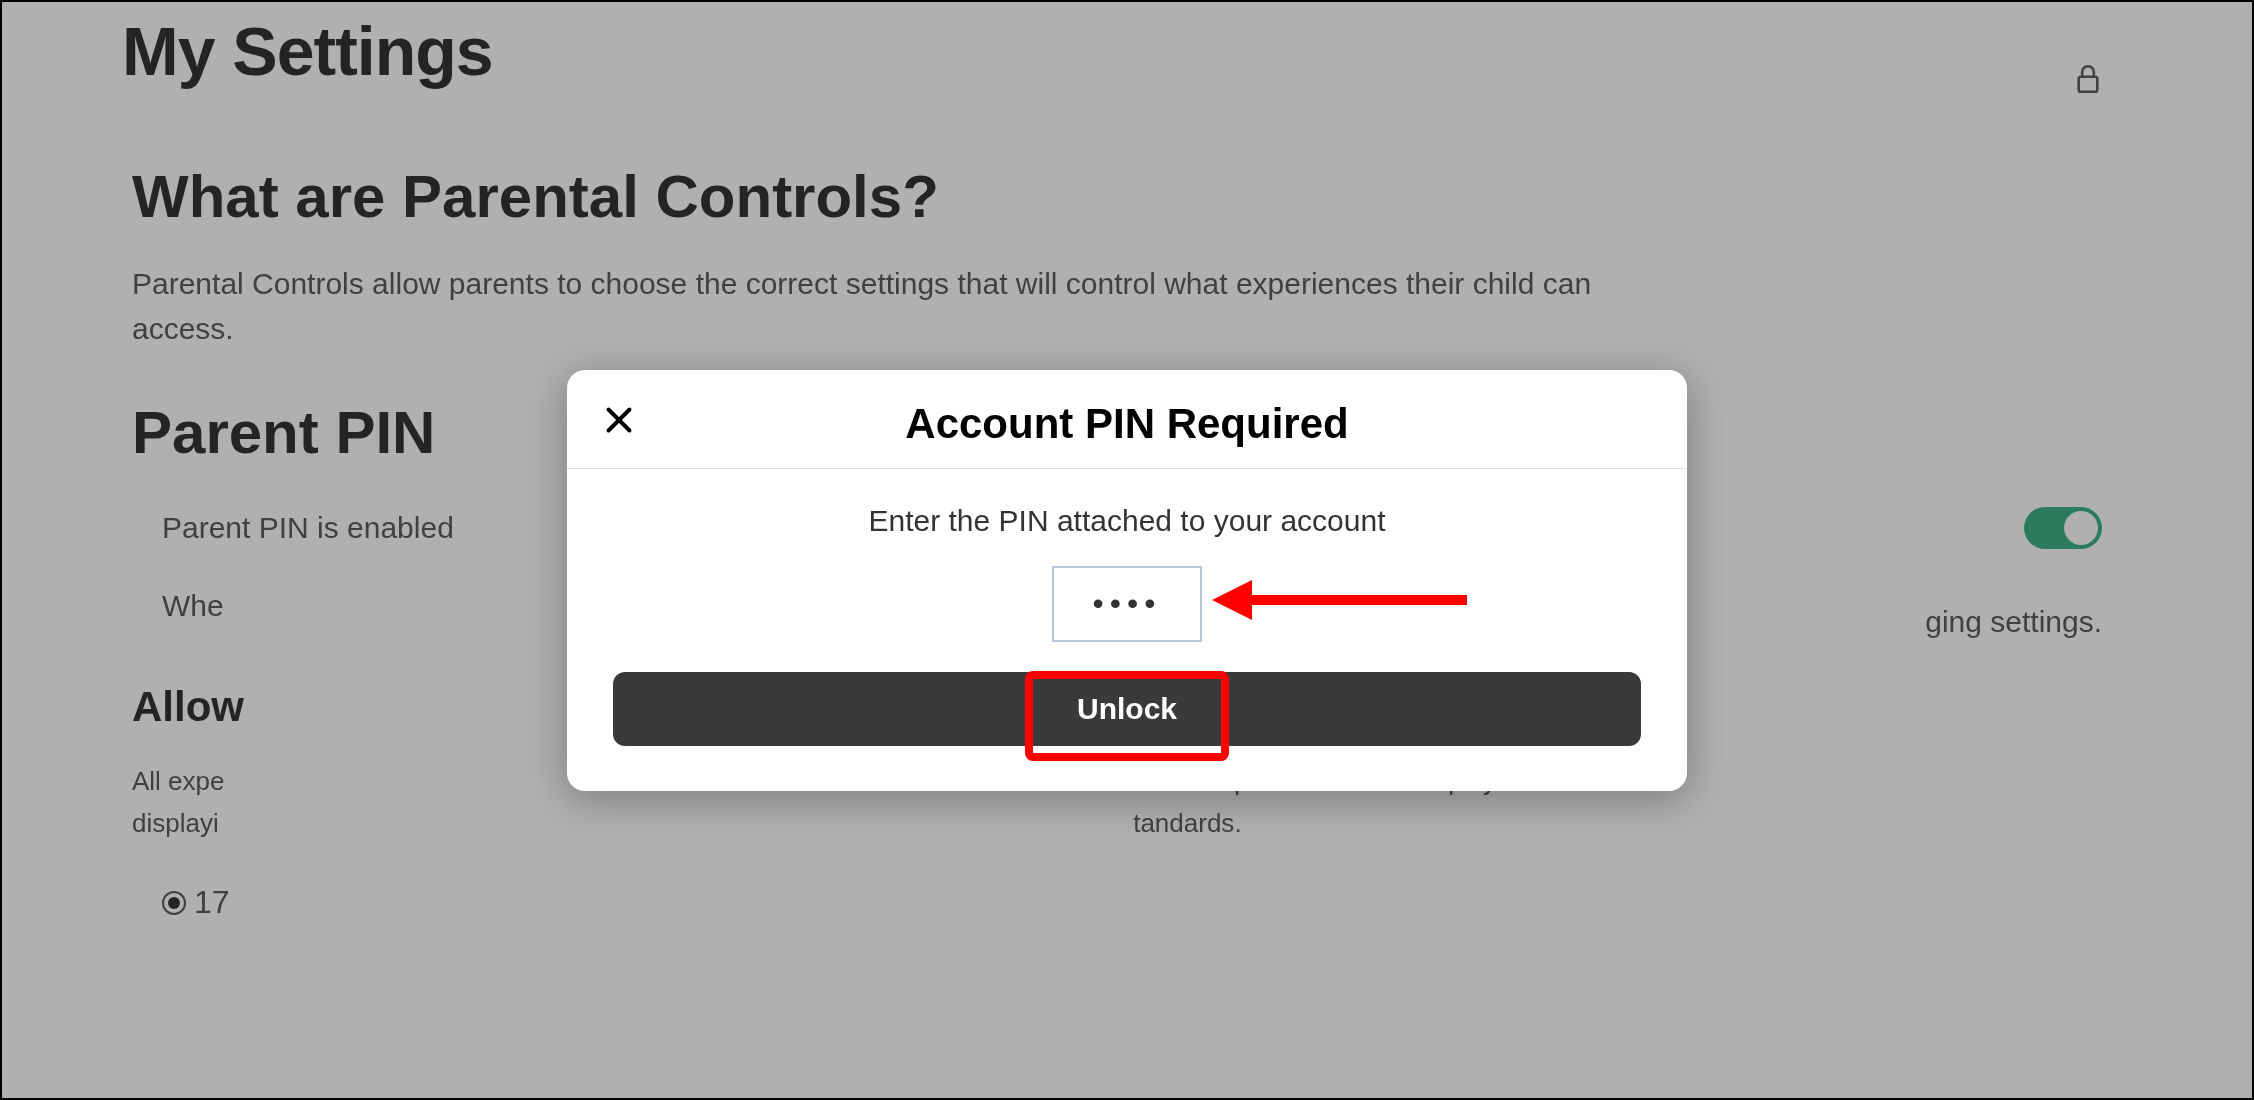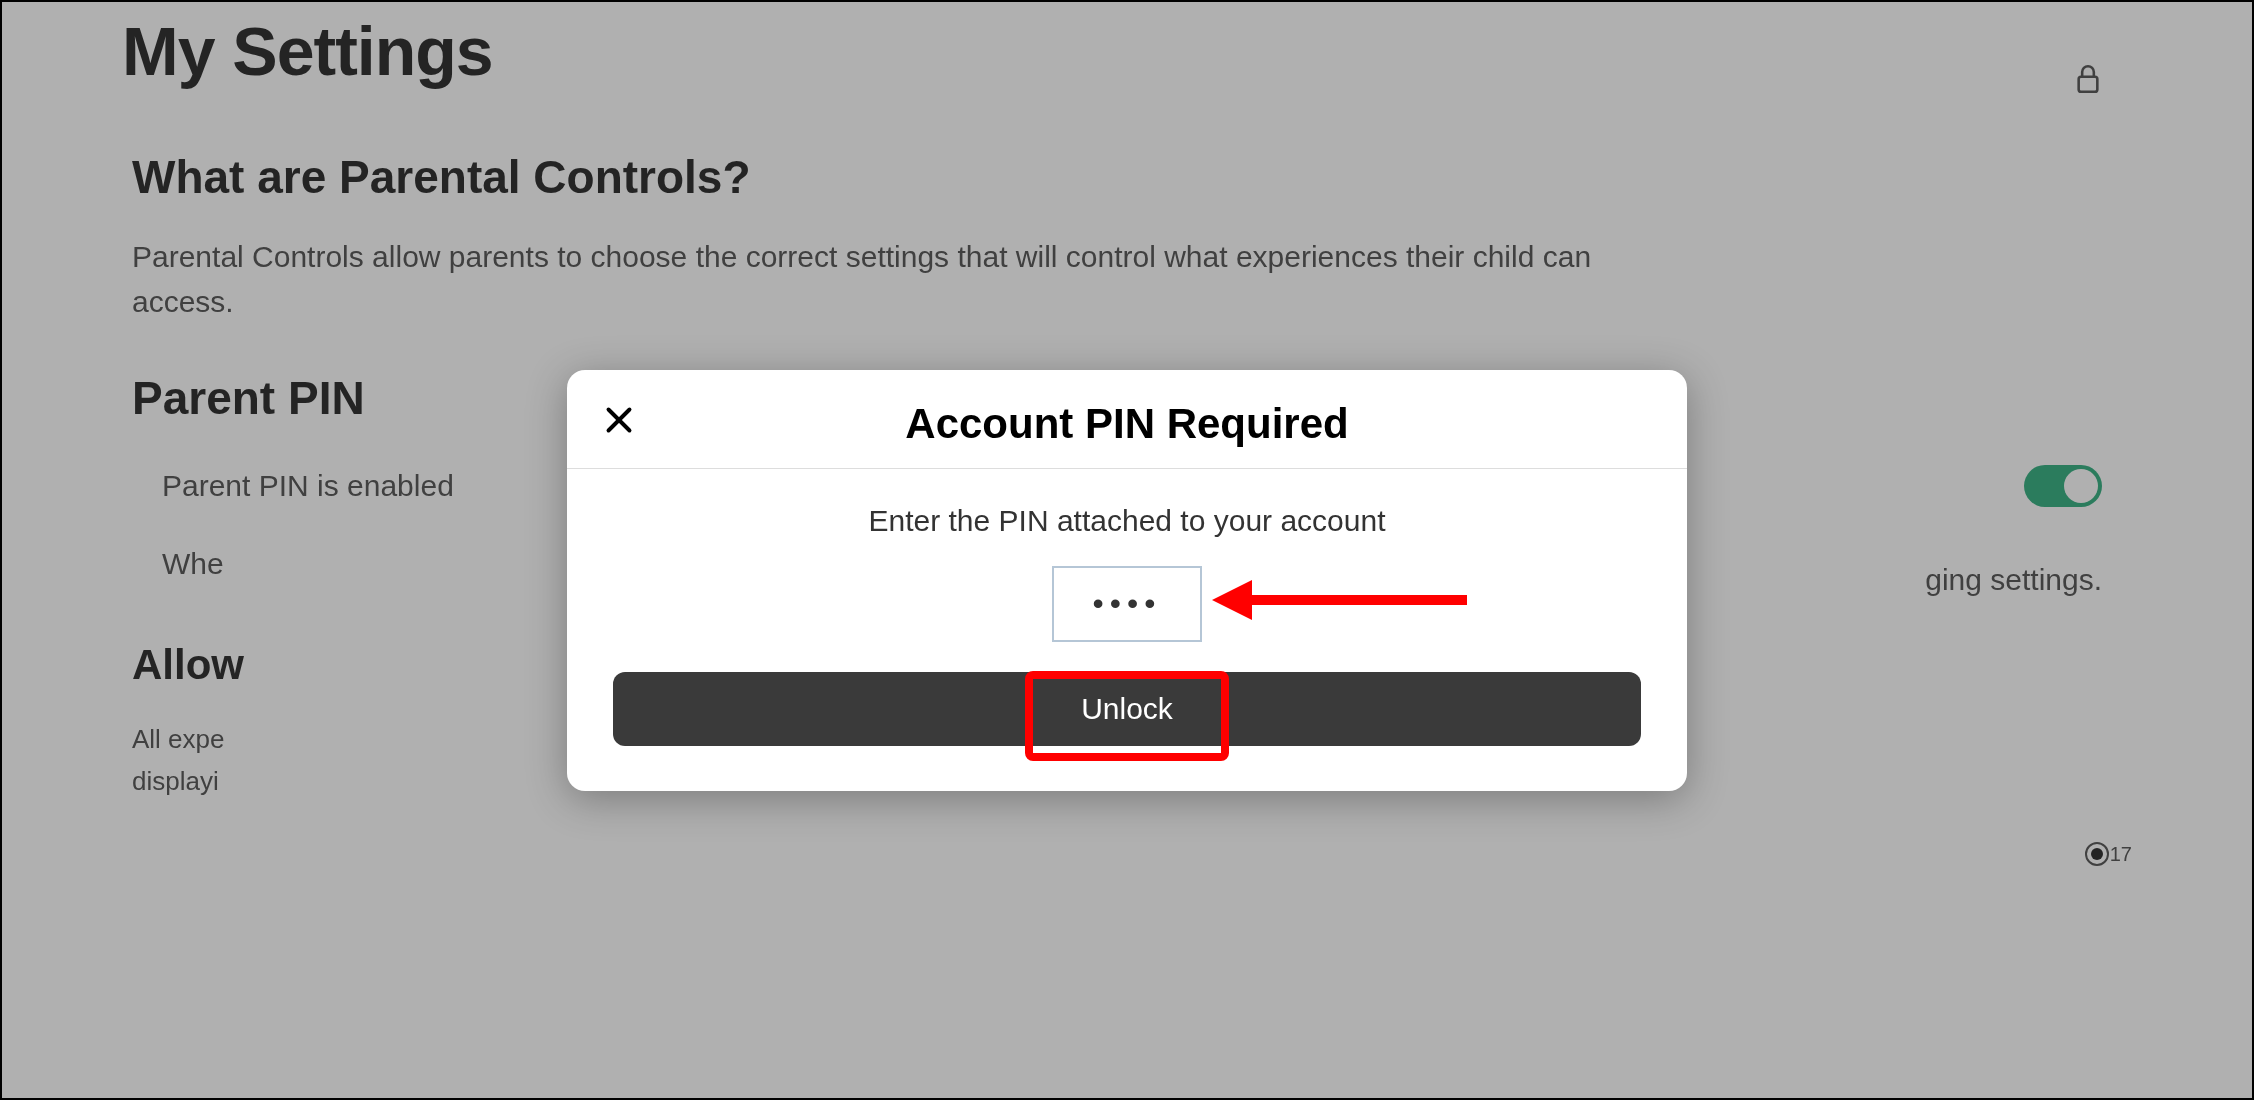--- a/index.html
+++ b/index.html
@@ -48,24 +48,25 @@
   }
   .sidebar-item.active {
     border-left: 5px solid #000;
     font-weight: 400;
   }
   .main {
     flex: 1;
     padding-left: 10px;
   }
   .section-title {
-    font-size: 46px;
+    font-size: 60px;
     font-weight: 700;
     color: #000;
     margin-bottom: 30px;
+    margin-top: 12px;
   }
   .section-desc {
     font-size: 30px;
     color: #333;
     line-height: 1.5;
     margin-bottom: 47px;
     max-width: 1500px;
   }
   .pin-row {
     display: flex;
@@ -110,25 +111,24 @@
   .age-desc {
     font-size: 26px;
     color: #333;
     line-height: 1.6;
     max-width: 1600px;
     margin-bottom: 40px;
   }
   .radio-row {
     display: flex;
     align-items: center;
-    gap: 1px;
+    gap: 8px;
     padding-left: 30px;
-    font-size: 20px;
-    color: #333;
-    justify-content: flex-end;
+    font-size: 32px;
+    color: #333;
   }
   .radio-dot {
     width: 24px;
     height: 24px;
     border: 2px solid #333;
     border-radius: 50%;
     display: inline-flex;
     align-items: center;
     justify-content: center;
   }
@@ -198,21 +198,21 @@
     padding: 0 6px;
   }
   .unlock-btn {
     width: 100%;
     height: 74px;
     background: #3a3a3a;
     color: #fff;
     border: none;
     border-radius: 12px;
     font-size: 30px;
-    font-weight: 400;
+    font-weight: 700;
     cursor: pointer;
   }
   .red-highlight {
     position: absolute;
     border: 8px solid #ff0000;
     border-radius: 8px;
     pointer-events: none;
   }
   .red-highlight.btn-hl {
     width: 204px;

